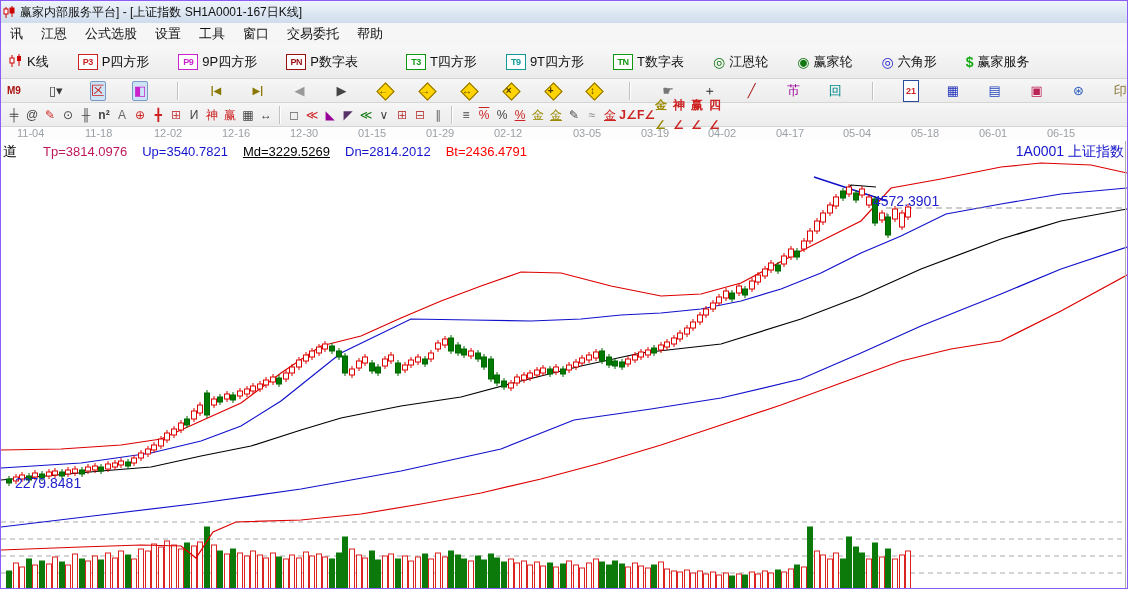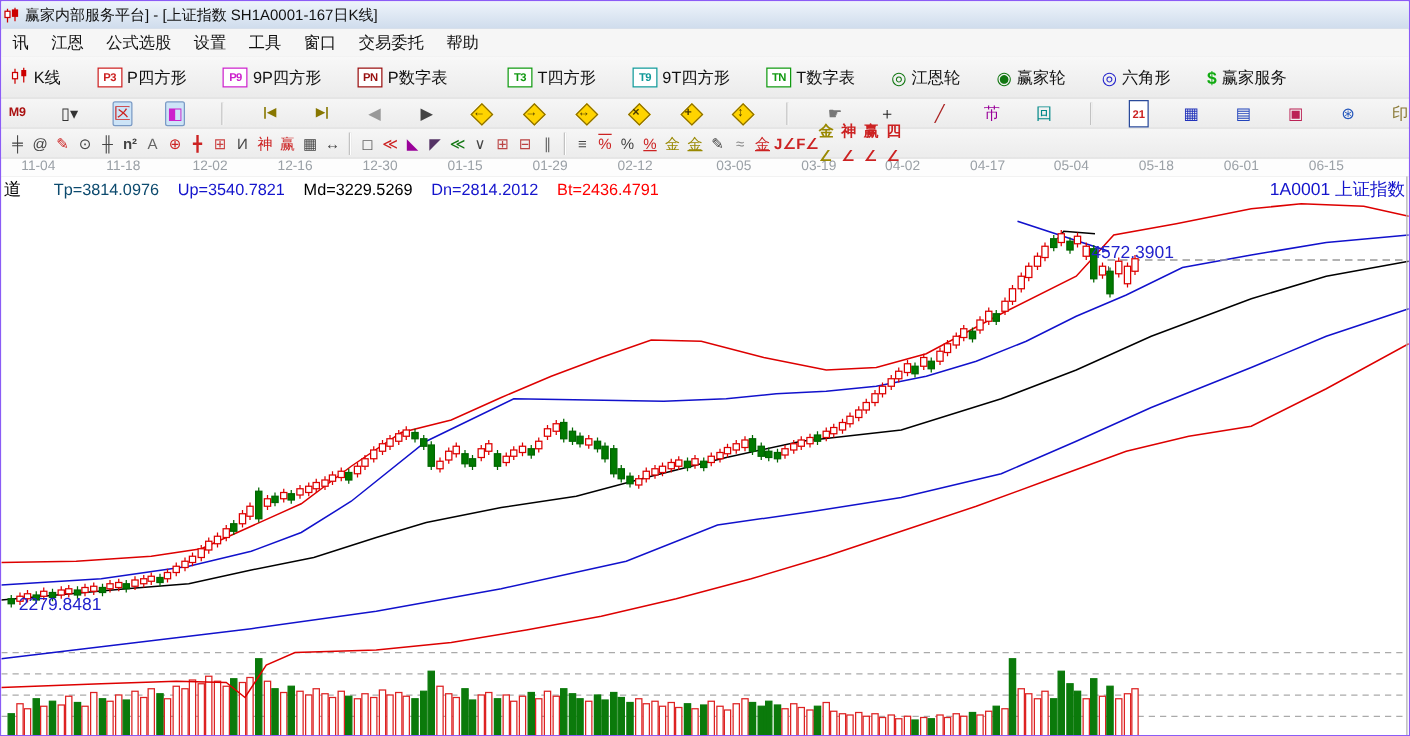--- a/index.html
+++ b/index.html
@@ -764,17 +764,17 @@
         <rect x="891.5" y="68" width="5" height="10" fill="#ffffff" stroke="#dd0000" stroke-width="1"></rect>
         <line x1="901" y1="69" x2="901" y2="89" stroke="#dd0000" stroke-width="1"></line>
         <rect x="898.5" y="72" width="5" height="14" fill="#ffffff" stroke="#dd0000" stroke-width="1"></rect>
         <line x1="907" y1="63" x2="907" y2="79" stroke="#dd0000" stroke-width="1"></line>
         <rect x="904.5" y="66" width="5" height="10" fill="#ffffff" stroke="#dd0000" stroke-width="1"></rect>
         <text x="872" y="65" font-size="14" fill="#2222cc">4572.3901</text>
         <text x="14" y="347" font-size="14" fill="#2222cc">2279.8481</text>
         <line x1="1124.5" y1="0" x2="1124.5" y2="449" stroke="#b0b0b0" stroke-width="1"></line>
       </svg>
     <div id="infoline">
-      <span class="pfx">道</span><span id="fields"><span class="f" style="color: #0c4a6e;">Tp=3814.0976</span><span class="f" style="color: rgb(20, 20, 204);">Up=3540.7821</span><span class="f" style="color: rgb(0, 0, 0);">Md=3229.5269</span><span class="f" style="color: rgb(20, 20, 204);">Dn=2814.2012</span><span class="f" style="color: rgb(255, 0, 0);">Bt=2436.4791</span></span>
+      <span class="pfx">道</span><span id="fields"><span class="f" style="color: #be185d;">Tp=3814.0976</span><span class="f" style="color: rgb(20, 20, 204);">Up=3540.7821</span><span class="f" style="color: rgb(0, 0, 0); text-decoration: underline;">Md=3229.5269</span><span class="f" style="color: rgb(20, 20, 204);">Dn=2814.2012</span><span class="f" style="color: rgb(255, 0, 0);">Bt=2436.4791</span></span>
     </div>
     <div id="symline">1A0001  上证指数</div>
   </div>
 </div>
 
 </body></html>

